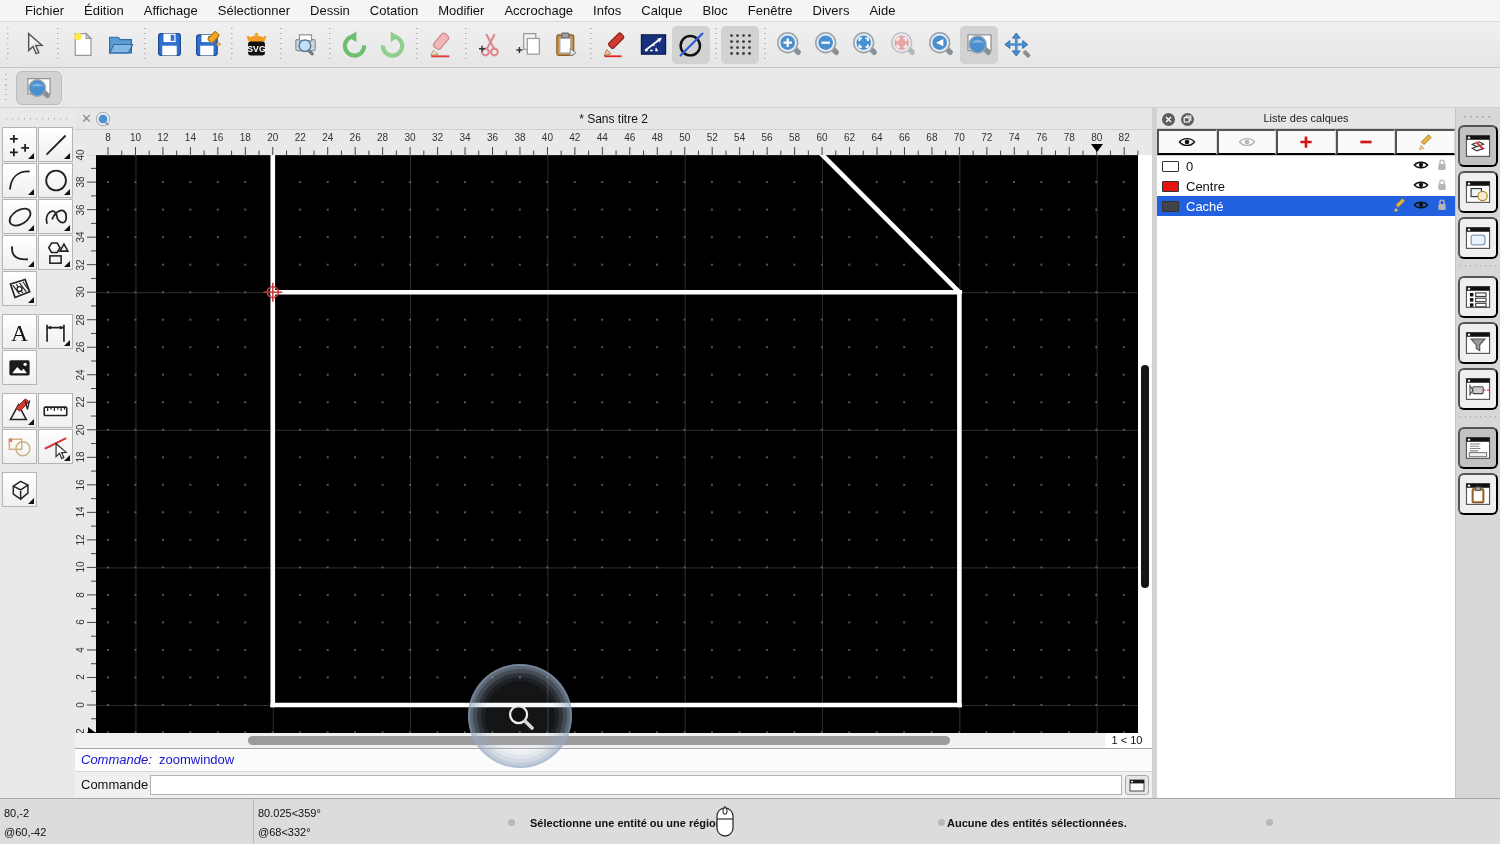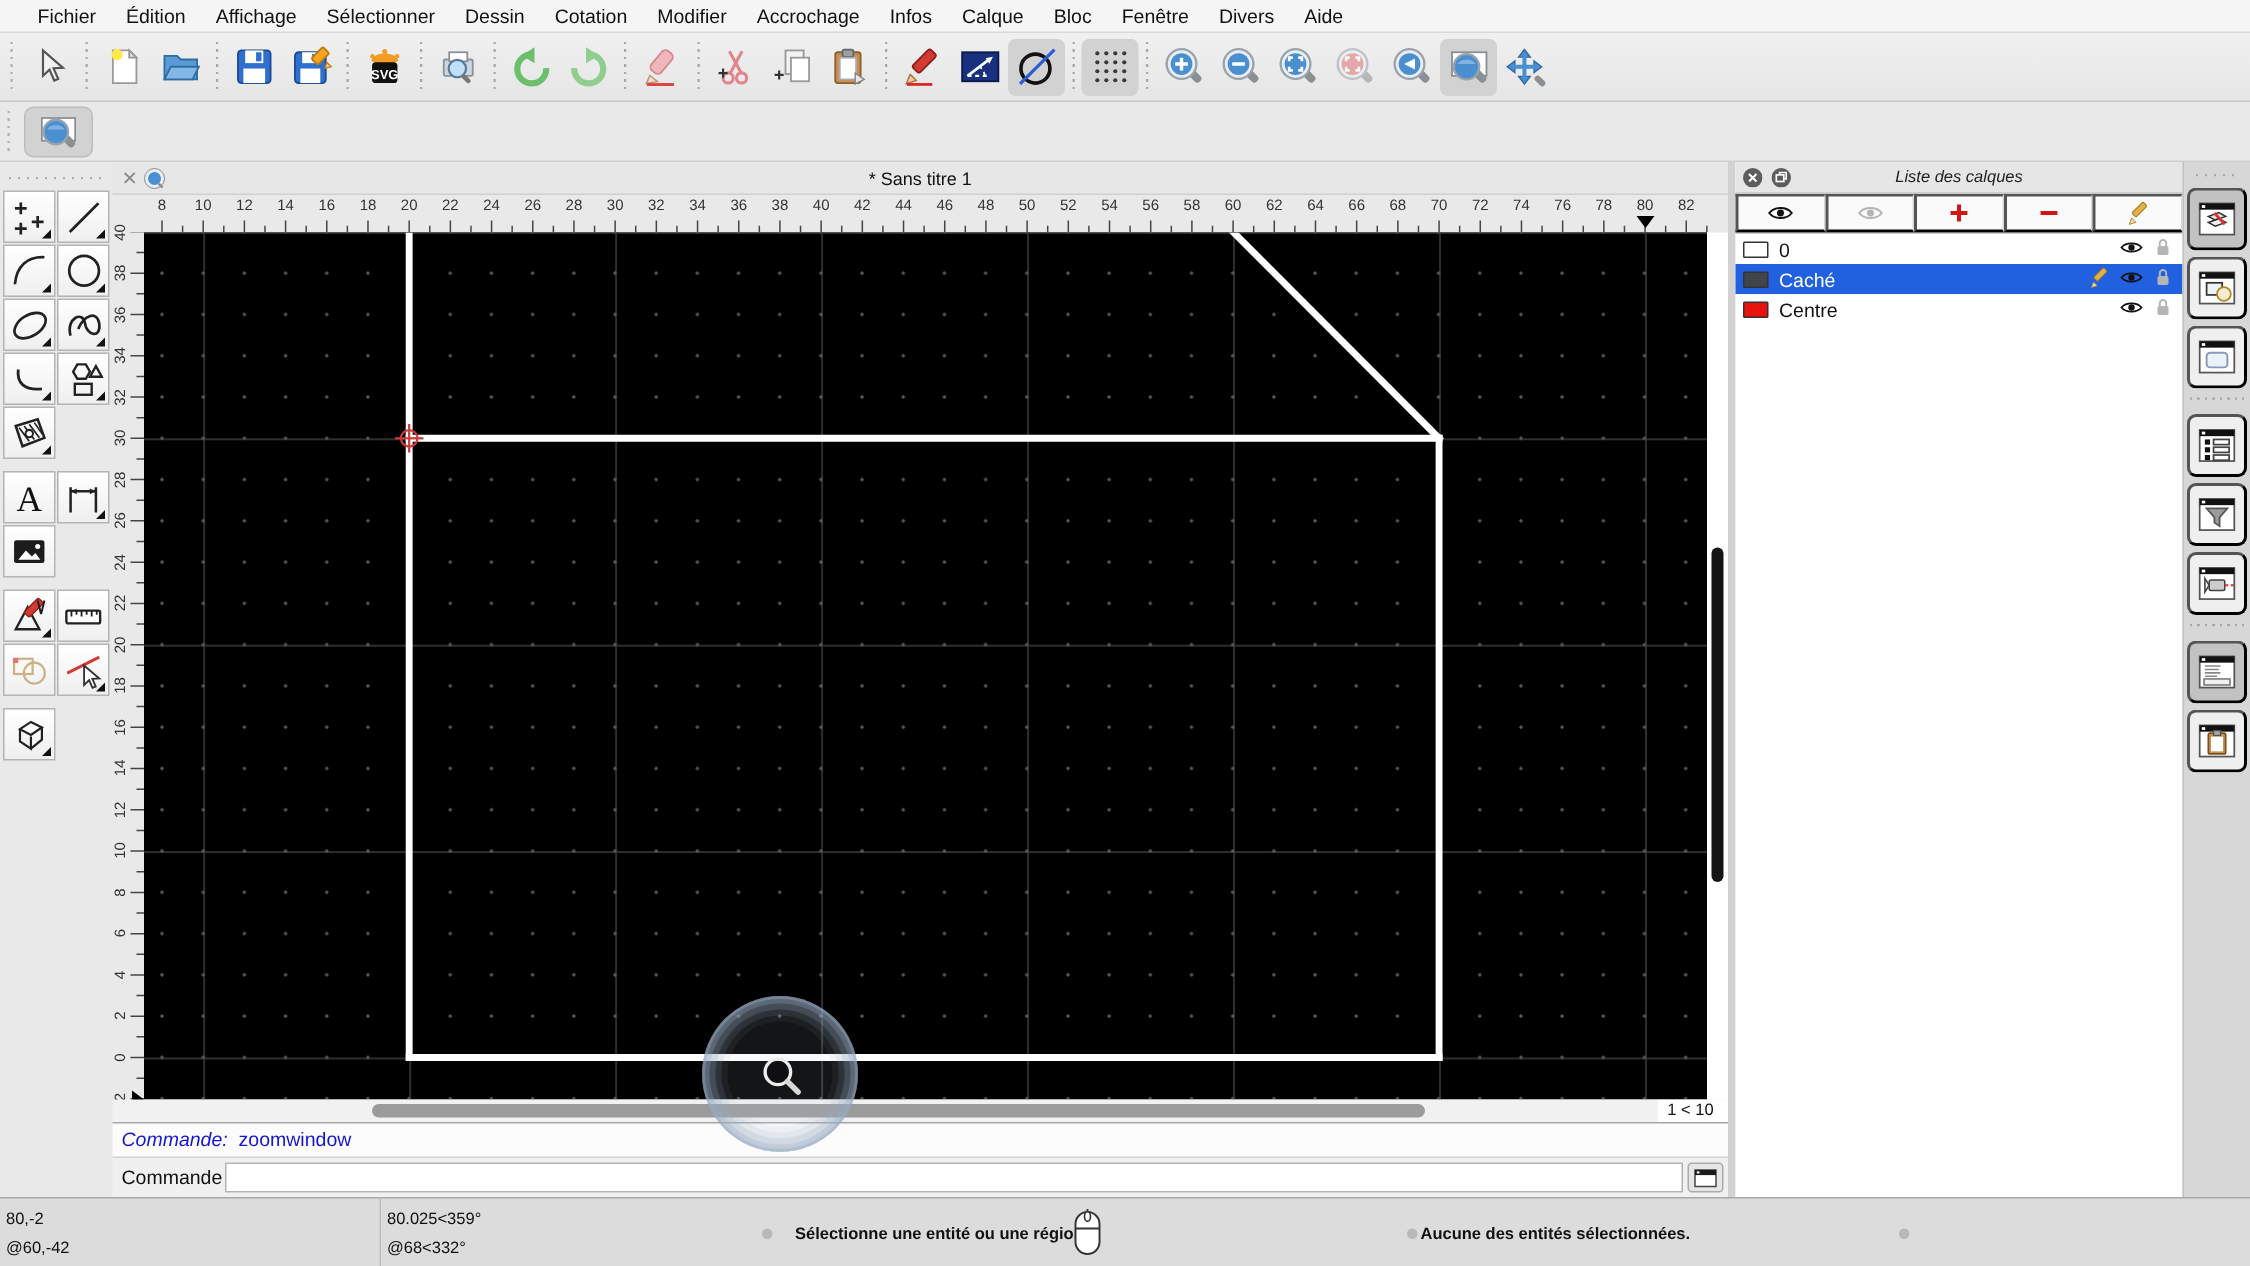--- a/index.html
+++ b/index.html
@@ -111,21 +111,21 @@
   #cmd-detach { position:absolute; right:3px; top:3px; width:24px; height:20px; background:#e6e6e6;
     border:1px solid #aaa; border-radius:3px; display:flex; align-items:center; justify-content:center; }
   #cmd-detach svg { width:16px; height:13px; }
 
   
   #panel-sep { position:absolute; left:1152px; top:108px; width:5px; height:690px; background:#d2d2d2; }
   #layer-panel { position:absolute; left:1157px; top:108px; width:298px; height:690px; background:#fff; }
   #lp-header { position:relative; height:21px; background:#e6e6e6; border-bottom:1px solid #cfcfcf; }
   #lp-close,#lp-float { position:absolute; top:4px; width:13px; height:13px; }
   #lp-close { left:5px; } #lp-float { left:24px; }
-  #lp-title { text-align:center; font-size:11px; line-height:21px; color:#222;font-style:italic; }
+  #lp-title { text-align:center; font-size:11px; line-height:21px; color:#222; }
   #lp-toolbar { display:flex; height:27px; border-bottom:1px solid #cfcfcf; }
   .lp-tool { flex:1; background:#fafafa; border-right:1px solid #d8d8d8;
     display:flex; align-items:center; justify-content:center; }
   .lp-tool svg { width:18px; height:18px; }
   .layer-row { display:flex; align-items:center; height:20px; padding:0 5px; font-size:13px; color:#111; }
   .layer-row.selected { background:#2160de; color:#fff; }
   .layer-swatch { width:17px; height:11px; border:1px solid #333; border-radius:1px; margin-right:7px; }
   .layer-name { flex:1; }
   .layer-row svg { width:16px; height:16px; margin-left:5px; }
 
@@ -534,21 +534,21 @@
   </div>
 
   <div id="canvas-area">
     <div id="tabbar">
       <div id="tab-close">✕</div>
       <div id="tab-icon"><svg viewBox="0 0 24 24">
             <circle cx="12" cy="12" r="10" fill="#e8eef5" stroke="#888"></circle>
             <circle cx="12" cy="12" r="6.5" fill="#4a8fd0"></circle>
             <path d="M16 17l4 4" stroke="#8a8f94" stroke-width="2.6"></path>
           </svg></div>
-      <div id="tab-title">* Sans titre 1</div>
+      <div id="tab-title">* Sans titre 2</div>
     </div>
     <div id="rulerh"><svg width="1077" height="25">
           <line x1="33" y1="17" x2="33" y2="25" stroke="#444" stroke-width="1"></line>
           <line x1="46.732" y1="20.5" x2="46.732" y2="25" stroke="#444" stroke-width="1"></line>
           <line x1="60.464" y1="17" x2="60.464" y2="25" stroke="#444" stroke-width="1"></line>
           <line x1="74.196" y1="20.5" x2="74.196" y2="25" stroke="#444" stroke-width="1"></line>
           <line x1="87.928" y1="17" x2="87.928" y2="25" stroke="#444" stroke-width="1"></line>
           <line x1="101.66" y1="20.5" x2="101.66" y2="25" stroke="#444" stroke-width="1"></line>
           <line x1="115.392" y1="17" x2="115.392" y2="25" stroke="#444" stroke-width="1"></line>
           <line x1="129.124" y1="20.5" x2="129.124" y2="25" stroke="#444" stroke-width="1"></line>
@@ -763,39 +763,39 @@
           <span class="layer-name">0</span>
           <span><svg viewBox="0 0 24 24">
               <path d="M2 12C6.5 6.5 17.5 6.5 22 12 17.5 17.5 6.5 17.5 2 12z" fill="none" stroke="#111" stroke-width="1.9"></path>
               <circle cx="12" cy="12" r="3.2" fill="#111"></circle>
             </svg></span>
           <span><svg viewBox="0 0 24 24">
               <rect x="6.5" y="10.5" width="11" height="9" rx="1.8" fill="#b5b5b5"></rect>
               <path d="M8.8 10.5V7.8a3.2 3.2 0 0 1 6.4 0v2.7" fill="none" stroke="#b5b5b5" stroke-width="2"></path>
             </svg></span>
         </div>
+        <div class="layer-row">
+          <div class="layer-swatch" style="background: rgb(232, 18, 14);"></div>
+          <span class="layer-name">Centre</span>
+          <span><svg viewBox="0 0 24 24">
+              <path d="M2 12C6.5 6.5 17.5 6.5 22 12 17.5 17.5 6.5 17.5 2 12z" fill="none" stroke="#111" stroke-width="1.9"></path>
+              <circle cx="12" cy="12" r="3.2" fill="#111"></circle>
+            </svg></span>
+          <span><svg viewBox="0 0 24 24">
+              <rect x="6.5" y="10.5" width="11" height="9" rx="1.8" fill="#b5b5b5"></rect>
+              <path d="M8.8 10.5V7.8a3.2 3.2 0 0 1 6.4 0v2.7" fill="none" stroke="#b5b5b5" stroke-width="2"></path>
+            </svg></span>
+        </div>
         <div class="layer-row selected">
           <div class="layer-swatch" style="background: rgb(64, 68, 75);"></div>
           <span class="layer-name">Caché</span>
           <span><svg viewBox="0 0 24 24">
               <rect x="10" y="1.5" width="5.2" height="14" rx="1.3" transform="rotate(45 12 8.5)" fill="#e0b24a" stroke="#a87f20"></rect>
               <path d="M5.5 16.5l3.8 3.8-6 1.8z" fill="#f2dcb8" stroke="#a87f20" stroke-width=".8"></path>
             </svg></span>
-          <span><svg viewBox="0 0 24 24">
-              <path d="M2 12C6.5 6.5 17.5 6.5 22 12 17.5 17.5 6.5 17.5 2 12z" fill="none" stroke="#111" stroke-width="1.9"></path>
-              <circle cx="12" cy="12" r="3.2" fill="#111"></circle>
-            </svg></span>
-          <span><svg viewBox="0 0 24 24">
-              <rect x="6.5" y="10.5" width="11" height="9" rx="1.8" fill="#b5b5b5"></rect>
-              <path d="M8.8 10.5V7.8a3.2 3.2 0 0 1 6.4 0v2.7" fill="none" stroke="#b5b5b5" stroke-width="2"></path>
-            </svg></span>
-        </div>
-        <div class="layer-row">
-          <div class="layer-swatch" style="background: rgb(232, 18, 14);"></div>
-          <span class="layer-name">Centre</span>
           <span><svg viewBox="0 0 24 24">
               <path d="M2 12C6.5 6.5 17.5 6.5 22 12 17.5 17.5 6.5 17.5 2 12z" fill="none" stroke="#111" stroke-width="1.9"></path>
               <circle cx="12" cy="12" r="3.2" fill="#111"></circle>
             </svg></span>
           <span><svg viewBox="0 0 24 24">
               <rect x="6.5" y="10.5" width="11" height="9" rx="1.8" fill="#b5b5b5"></rect>
               <path d="M8.8 10.5V7.8a3.2 3.2 0 0 1 6.4 0v2.7" fill="none" stroke="#b5b5b5" stroke-width="2"></path>
             </svg></span>
         </div>
       </div>

